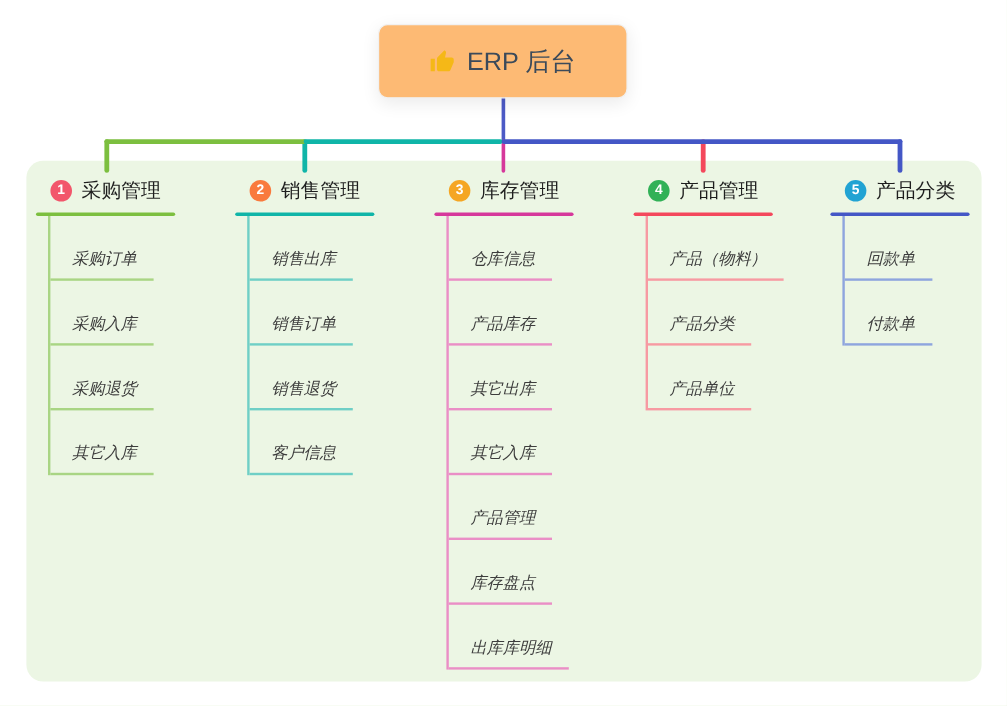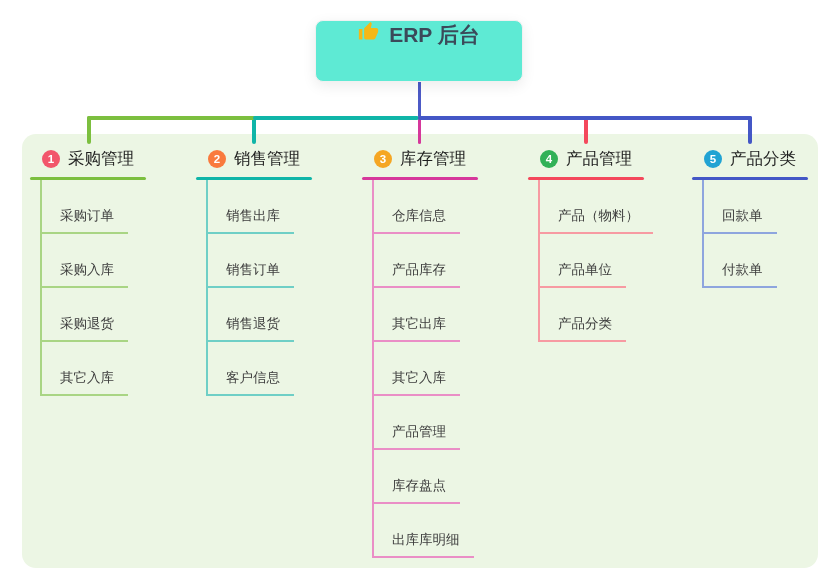--- a/index.html
+++ b/index.html
@@ -9,24 +9,24 @@
     font-family:"Liberation Sans","DejaVu Sans",sans-serif;
   }
   .stage{position:absolute;inset:0;}
   .panel{
     position:absolute;left:22px;top:134px;width:796px;height:434px;
     background:#ecf6e4;border-radius:14px;
   }
   
   .root-card{
     position:absolute;left:315px;top:20px;width:208px;height:62px;
-    background:#5eead4;border:1px solid #f1f1f1;border-radius:8px;
+    background:#fdba74;border:1px solid #f1f1f1;border-radius:8px;
     box-shadow:0 4px 14px rgba(0,0,0,.08);
-    display:flex;justify-content:center;gap:10px;
-    font-size:21px;font-weight:700;color:#3b4a5a;
+    display:flex;align-items:center;justify-content:center;gap:10px;
+    font-size:21px;font-weight:400;color:#3b4a5a;
     box-sizing:border-box;
   }
   .root-card svg{width:21px;height:21px;display:block;}
   
   .cv{position:absolute;width:3.5px;border-radius:2px;}
   .ch{position:absolute;height:3.5px;border-radius:2px;}
   .c-root{left:417.5px;top:80px;height:38px;}
   .cv.d{top:116px;height:28px;}
   .cv.d1{left:87px;}
   .cv.d2{left:252px;}
@@ -45,21 +45,21 @@
   }
   .badge{
     width:18px;height:18px;border-radius:50%;background:var(--badge,#999);
     color:#fff;font-size:11.5px;font-weight:700;line-height:18px;
     text-align:center;flex:0 0 auto;
   }
   .branch-underline{
     width:116px;height:3px;border-radius:2px;background:var(--main,#888);margin-top:3px;
   }
   .children{
-    margin-left:10px;border-left:2px solid var(--light,#ccc);width:max-content;
+    margin-left:10px;border-left:2px solid var(--light,#ccc);width:max-content;font-style:italic;
   }
   .child{height:54px;display:flex;align-items:flex-end;}
   .child-label{
     border-bottom:2px solid var(--light,#ccc);
     padding:0 14px 7px 18px;font-size:13.5px;color:#3d3d3d;white-space:nowrap;
   }
 </style>
 </head>
 <body>
 
@@ -165,24 +165,24 @@
     <div class="branch-header">
       <span class="badge">4</span>
       <span>产品管理</span>
     </div>
     <div class="branch-underline"></div>
     <div class="children">
       <div class="child">
           <span class="child-label">产品（物料）</span>
         </div>
       <div class="child">
+          <span class="child-label">产品分类</span>
+        </div>
+      <div class="child">
           <span class="child-label">产品单位</span>
-        </div>
-      <div class="child">
-          <span class="child-label">产品分类</span>
         </div>
     </div>
   </div>
 
   <div class="branch b5" style="--main: #4457c6; --light: #8ea5de; --badge: #21a3d3;">
     <div class="branch-header">
       <span class="badge">5</span>
       <span>产品分类</span>
     </div>
     <div class="branch-underline"></div>

